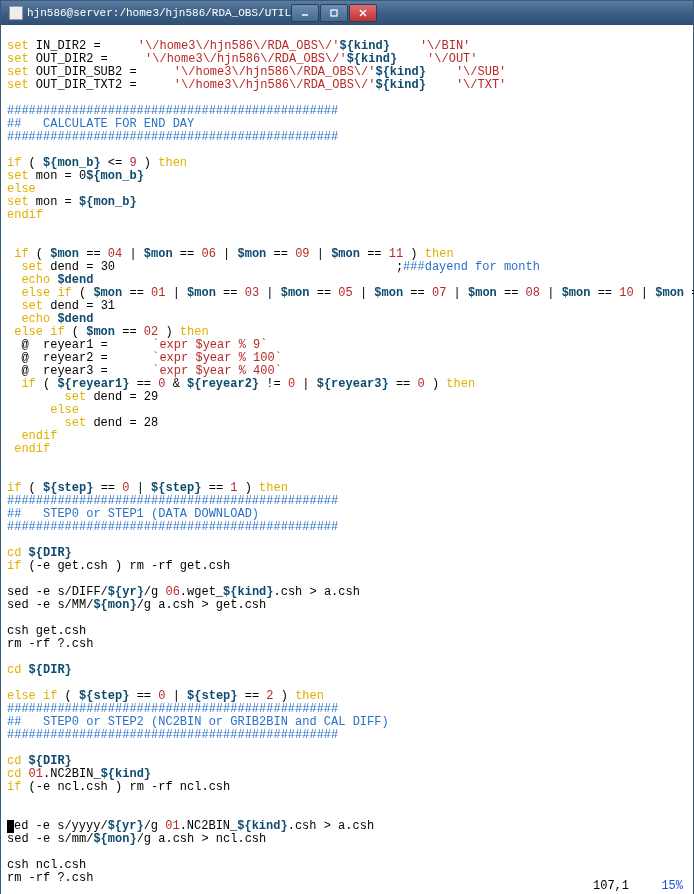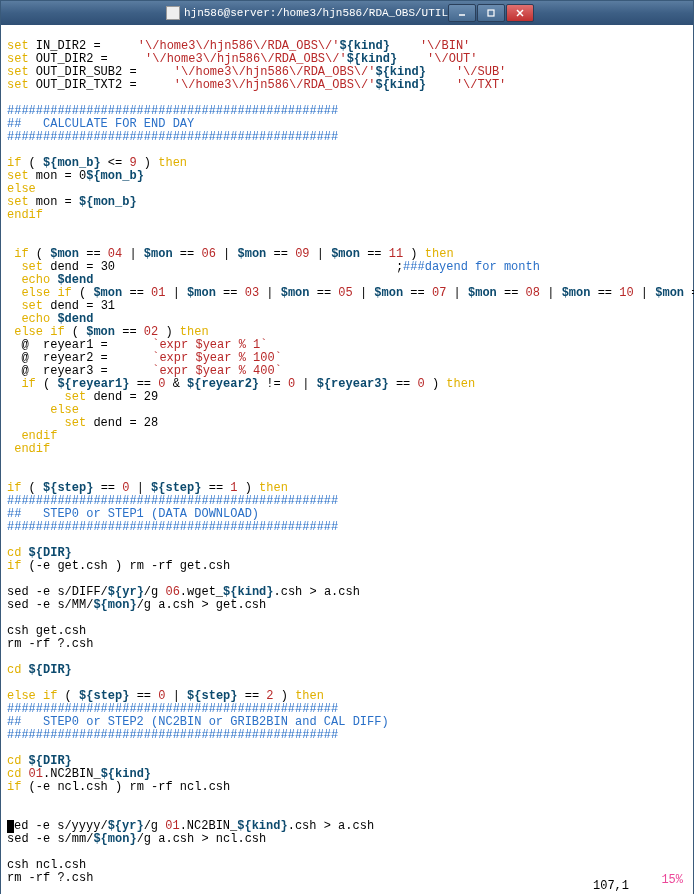--- a/index.html
+++ b/index.html
@@ -12,21 +12,21 @@
 }
 .window {
   width:694px; height:894px;
   background:#fff;
   border:1px solid #3a5a7a;
   box-shadow:0 0 0 1px rgba(0,0,0,.2);
 }
 .titlebar {
   height:24px;
   background:linear-gradient(#5a7ca0 0%, #3d5f85 50%, #2f4f74 100%);
-  display:flex; align-items:center; justify-content:center;
+  display:flex; align-items:center; justify-content:flex-start;
   padding:0 2px 0 8px;
   color:#fff;
   font-size:11px;
 }
 .titlebar .icon {
   width:14px;height:14px;margin-right:4px;display:inline-block;
   background:#eee;border:1px solid #999;
 }
 .titlebar .left {display:flex;align-items:center;}
 .btns {display:flex;gap:1px;}
@@ -42,22 +42,22 @@
   width:100%; height:870px;
   background:#fff;
   padding:2px 6px;
   line-height:13px;
   white-space:pre;
   position:relative;
   color:#000;
 }
 .status {
   position:absolute;
-  right:10px; bottom:8px;
-  color:#ec4899;
+  right:10px; bottom:2px;
+  color:#1d4ed8;
 }
 .status2 {
   position:absolute;
   right:64px; bottom:2px;
   color:#000;
 }
 
 .kw   {color:#e0b000;}        
 .str  {color:#b82828;margin-left:30px;}        
 .var  {color:#0c4a6e;font-weight:bold;}        
@@ -112,21 +112,21 @@
 <span class="kw">endif</span>
 
 
 <span class="kw"> if</span><span> ( </span><span class="var">$mon</span><span> == </span><span class="num">04</span><span> | </span><span class="var">$mon</span><span> == </span><span class="num">06</span><span> | </span><span class="var">$mon</span><span> == </span><span class="num">09</span><span> | </span><span class="var">$mon</span><span> == </span><span class="num">11</span><span> ) </span><span class="kw">then</span>
 <span class="kw">  set</span><span> dend = 30</span><span>                                       ;</span><span class="cmt">###dayend for month</span>
 <span class="kw">  echo </span><span class="var">$dend</span>
 <span class="kw">  else if</span><span> ( </span><span class="var">$mon</span><span> == </span><span class="num">01</span><span> | </span><span class="var">$mon</span><span> == </span><span class="num">03</span><span> | </span><span class="var">$mon</span><span> == </span><span class="num">05</span><span> | </span><span class="var">$mon</span><span> == </span><span class="num">07</span><span> | </span><span class="var">$mon</span><span> == </span><span class="num">08</span><span> | </span><span class="var">$mon</span><span> == </span><span class="num">10</span><span> | </span><span class="var">$mon</span><span> == </span>
 <span class="kw">  set</span><span> dend = 31</span>
 <span class="kw">  echo </span><span class="var">$dend</span>
 <span class="kw"> else if</span><span> ( </span><span class="var">$mon</span><span> == </span><span class="num">02</span><span> ) </span><span class="kw">then</span>
-<span>  @  reyear1 =  </span><span class="str">`expr $year % 1`</span>
+<span>  @  reyear1 =  </span><span class="str">`expr $year % 9`</span>
 <span>  @  reyear2 =  </span><span class="str">`expr $year % 100`</span>
 <span>  @  reyear3 =  </span><span class="str">`expr $year % 400`</span>
 <span class="kw">  if</span><span> ( </span><span class="var">${reyear1}</span><span> == </span><span class="num">0</span><span> &amp; </span><span class="var">${reyear2}</span><span> != </span><span class="num">0</span><span> | </span><span class="var">${reyear3}</span><span> == </span><span class="num">0</span><span> ) </span><span class="kw">then</span>
 <span class="kw">        set</span><span> dend = 29</span>
 <span class="kw">      else</span>
 <span class="kw">        set</span><span> dend = 28</span>
 <span class="kw">  endif</span>
 <span class="kw"> endif</span>
 
 

